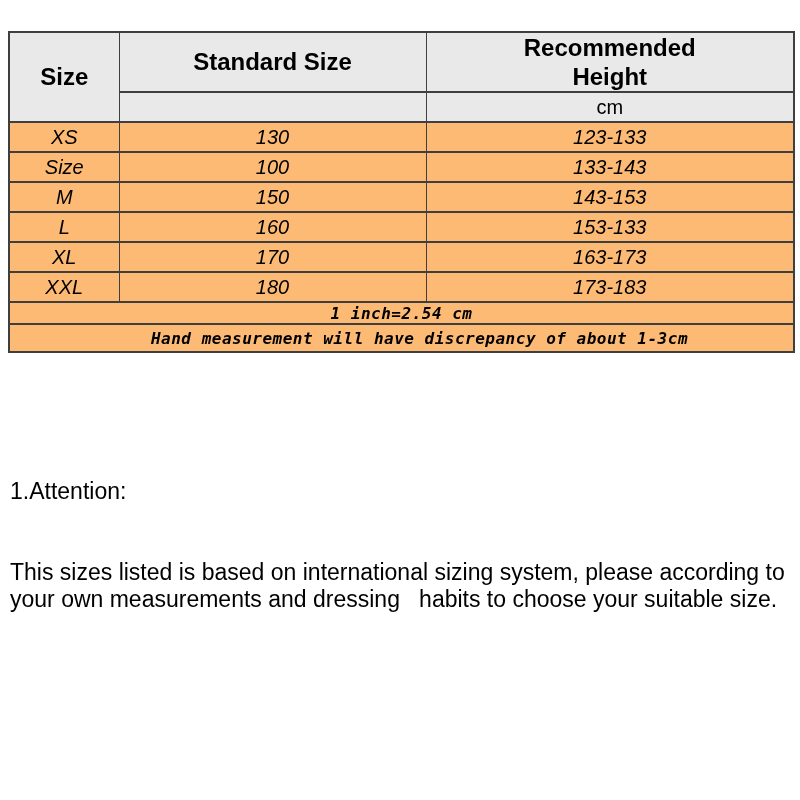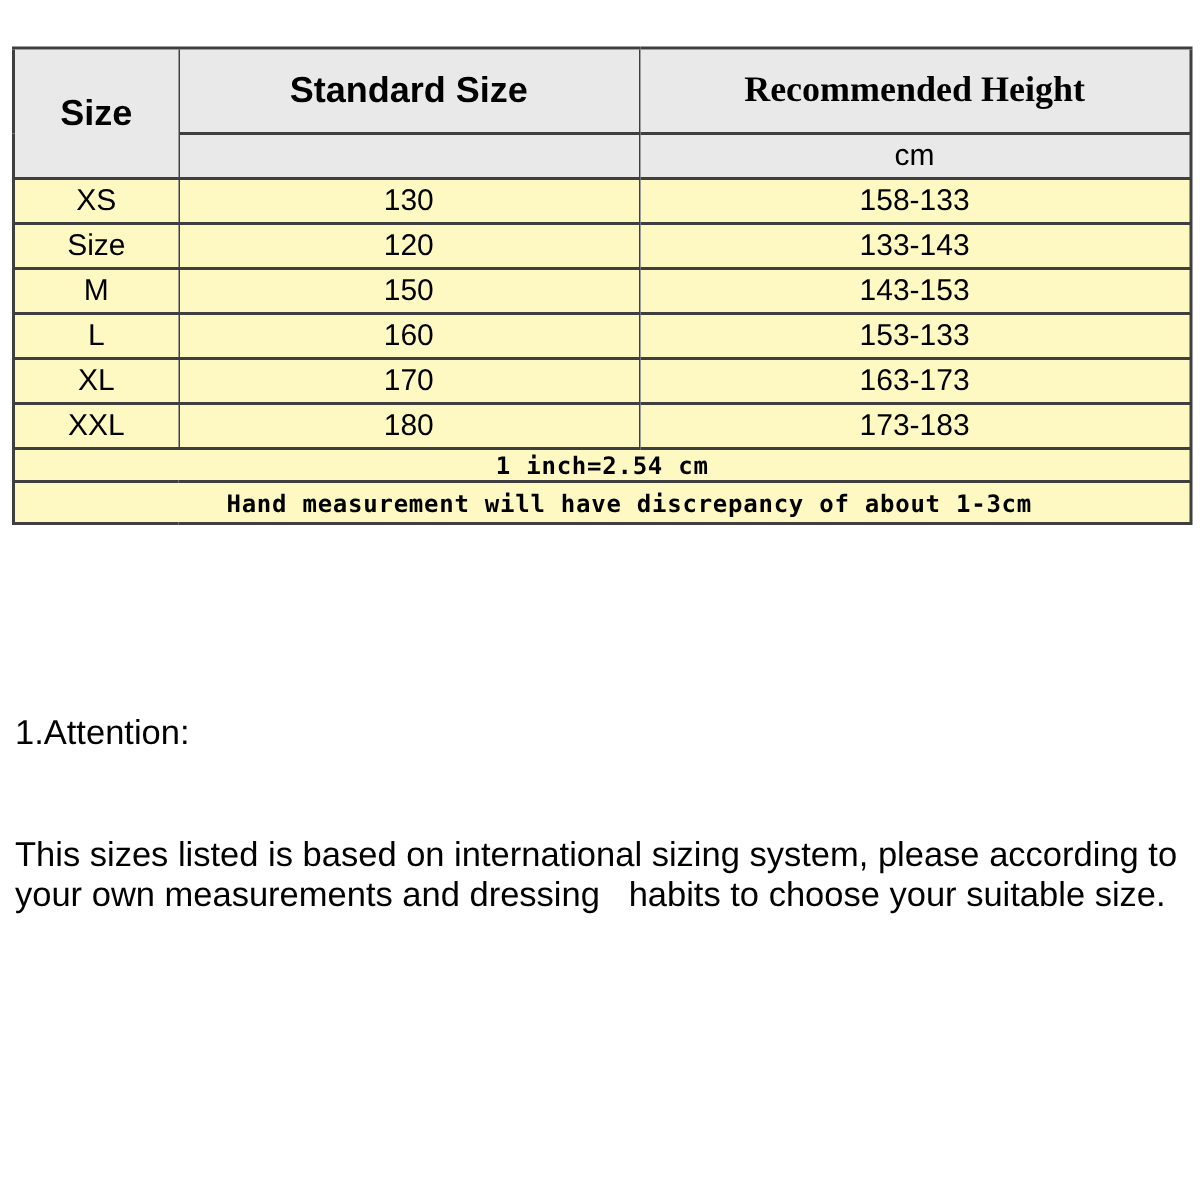--- a/index.html
+++ b/index.html
@@ -40,26 +40,26 @@
   .th-sub  {
     height: 28px;
     font-weight: normal;
     font-size: 20px;
     margin-left: 35px;
   }
   .rec-height-wrap {
     max-width: 235px;
     margin: 0 auto;
     line-height: 29px;
-    font-family: Liberation Serif, serif;
   }
   tbody td {
     font-size: 20px;
     height: 28px;
-    background: #fef9c3;
+    background: #fdba74;
+    font-style: italic;
   }
   tr.footnote td {
     font-family: "DejaVu Sans Mono", monospace;
     font-weight: bold;
     font-size: 16px;
     letter-spacing: 0.5px;
   }
   tr.footnote-1 td { height: 20px; }
   tr.footnote-2 td { height: 26px; padding-left: 36px; }
 
@@ -97,25 +97,25 @@
     </tr>
     <tr>
       <th class="th-sub"></th>
       <th class="th-sub">cm</th>
     </tr>
   </thead>
   <tbody>
     <tr>
       <td>XS</td>
       <td>130</td>
-      <td>158-133</td>
+      <td>123-133</td>
     </tr>
     <tr>
       <td>Size</td>
-      <td>120</td>
+      <td>100</td>
       <td>133-143</td>
     </tr>
     <tr>
       <td>M</td>
       <td>150</td>
       <td>143-153</td>
     </tr>
     <tr>
       <td>L</td>
       <td>160</td>

